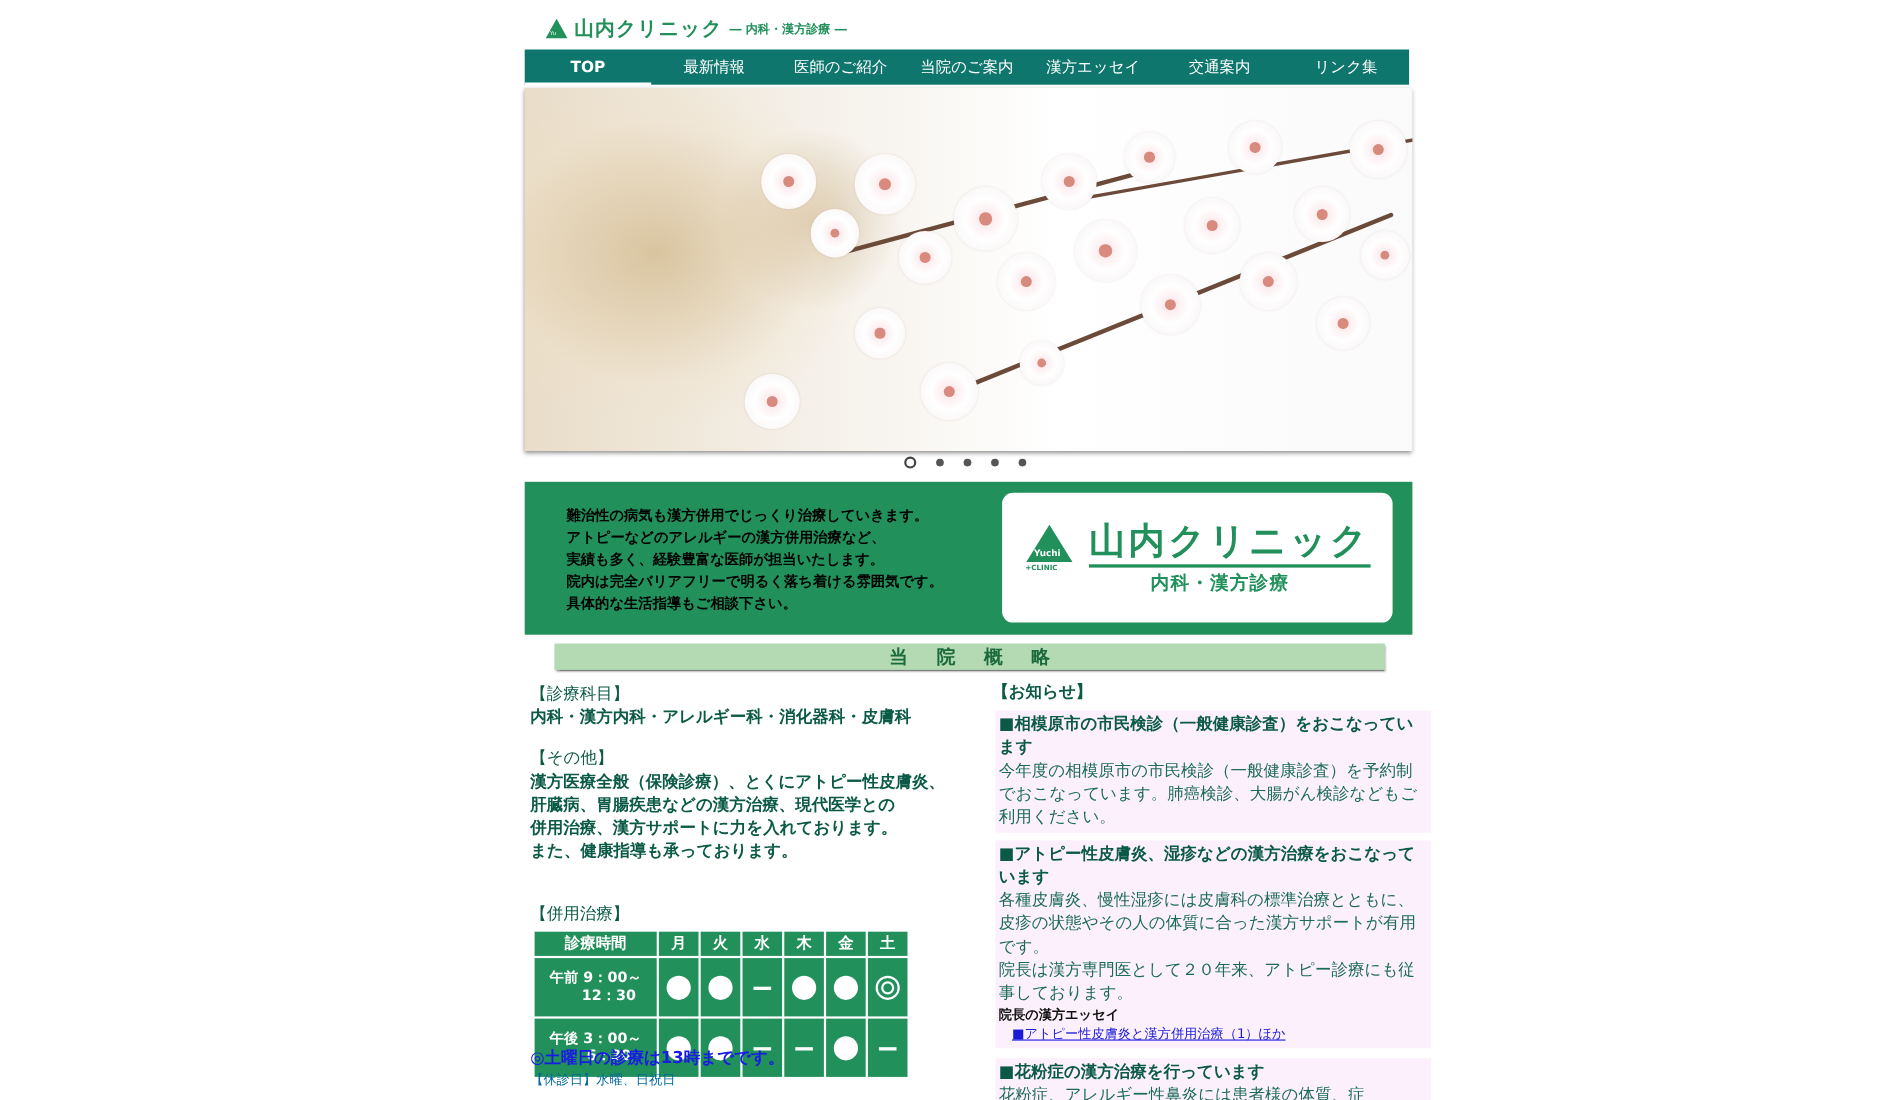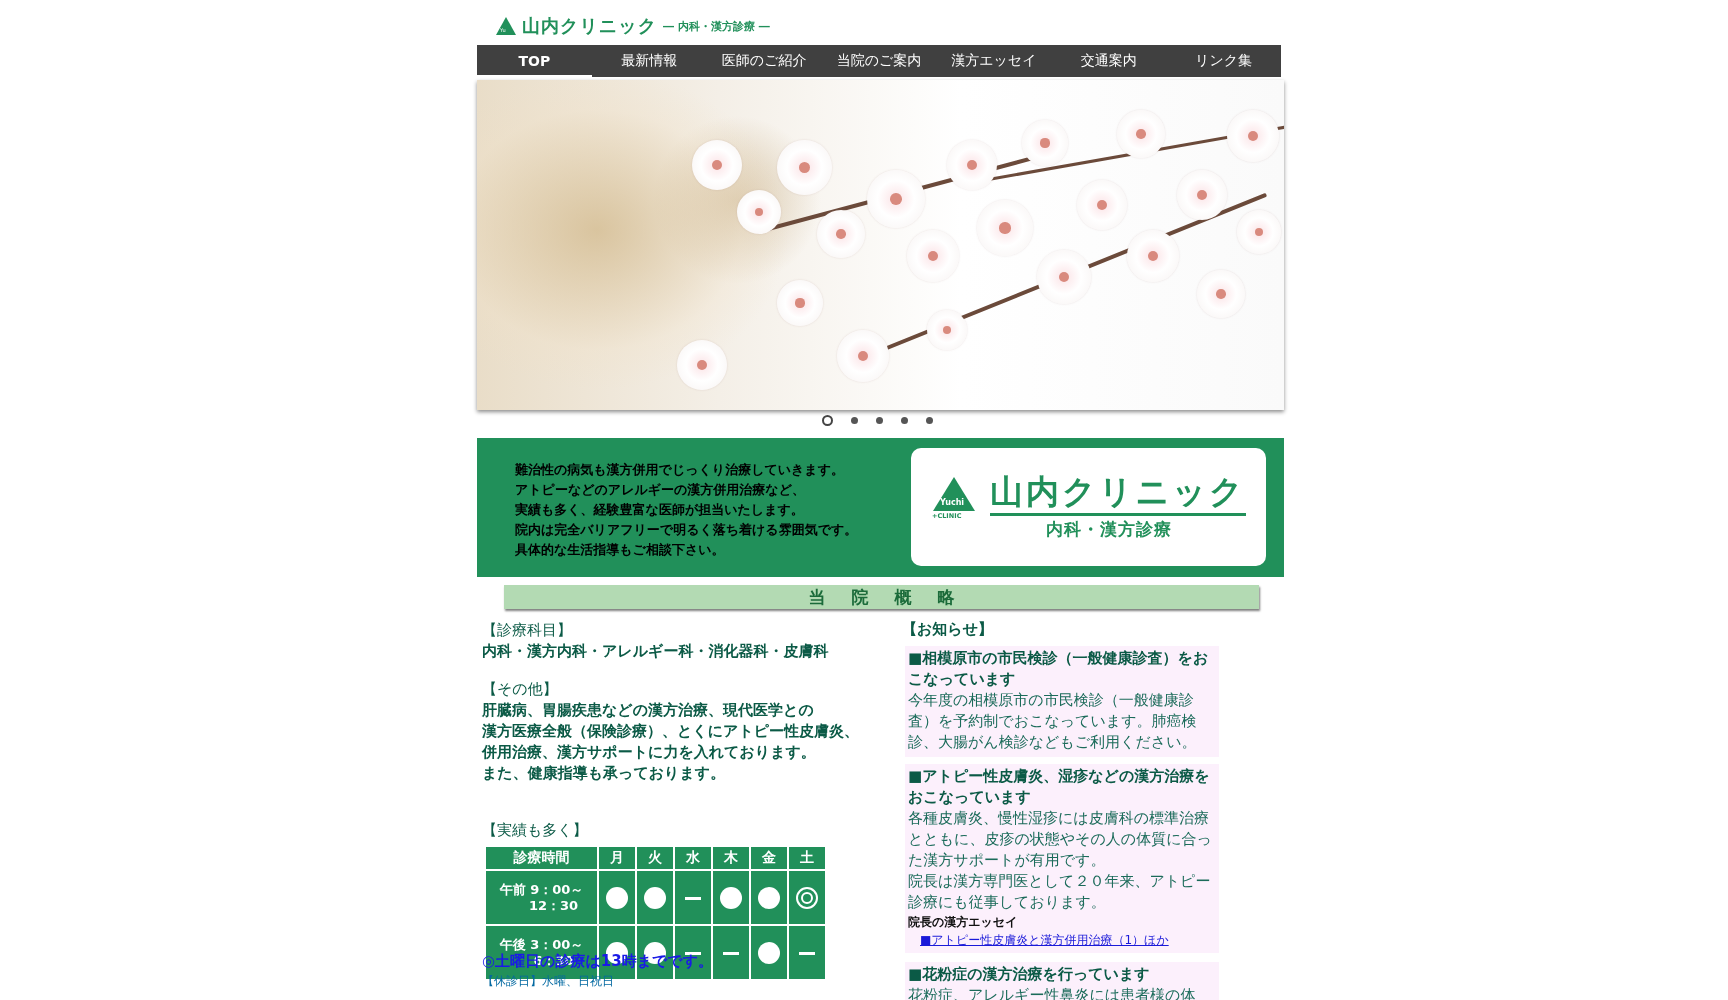--- a/index.html
+++ b/index.html
@@ -6,21 +6,21 @@
   html, body { width: 1728px; height: 1000px; overflow: hidden; background: #ffffff; font-family: "DejaVu Sans", "Liberation Sans", sans-serif; }
   .page { position: absolute; left: 0; top: 0; width: 1728px; height: 1000px; }
 
   
   .header-logo { position: absolute; left: 496px; top: 14px; height: 24px; display: flex; align-items: center; gap: 6px; }
   .header-logo .tri { width: 20px; height: 18px; }
   .header-logo .name { color: #21905a; font-weight: bold; font-size: 18px; letter-spacing: 1px; }
   .header-logo .sub { color: #21905a; font-size: 11px; font-weight: bold; margin-left: 0; }
 
   
-  .nav { position: absolute; left: 477px; top: 45px; width: 804px; height: 32px; background: #404040; display: flex; }
+  .nav { position: absolute; left: 477px; top: 45px; width: 804px; height: 32px; background: #0f766e; display: flex; }
   .nav-item { flex: 1; display: flex; align-items: center; justify-content: center; color: #ffffff; font-size: 14px; cursor: pointer; position: relative; }
   .nav-item.active { font-weight: bold; }
   .nav-item.active::after { content: ""; position: absolute; left: 0; right: 0; bottom: -1px; height: 3px; background: #ffffff; }
 
   
   .slideshow { position: absolute; left: 477px; top: 80px; width: 807px; height: 330px; box-shadow: 0 2px 4px rgba(0,0,0,0.45); overflow: hidden;
     background:
       radial-gradient(ellipse 240px 200px at 120px 150px, rgba(210,185,140,0.75), rgba(240,225,200,0.3) 60%, transparent 80%),
       radial-gradient(ellipse 120px 120px at 260px 120px, rgba(190,160,110,0.5), transparent 70%),
       linear-gradient(90deg, #e9ddc8 0%, #f4efe7 30%, #ffffff 60%, #fafafa 100%);
@@ -59,21 +59,21 @@
   .hours td.time { font-size: 13px; font-weight: bold; line-height: 16px; }
   .sym-open { display: inline-block; width: 22px; height: 22px; border-radius: 50%; background: #ffffff; vertical-align: middle; }
   .sym-closed { display: inline-block; width: 16px; height: 3px; background: #ffffff; vertical-align: middle; }
   .sym-half { display: inline-block; width: 22px; height: 22px; border-radius: 50%; border: 2px solid #ffffff; position: relative; vertical-align: middle; }
   .sym-half::after { content: ""; position: absolute; left: 3px; top: 3px; width: 12px; height: 12px; border-radius: 50%; border: 2px solid #ffffff; box-sizing: border-box; }
   .note-blue { position: absolute; left: 482px; top: 952px; color: #1a1ae6; font-size: 15px; font-weight: bold; }
   .note-red { position: absolute; left: 482px; top: 973px; color: #0369a1; font-size: 12px; font-weight: normal; }
 
   
   .right-heading { position: absolute; left: 902px; top: 620px; color: #0b5a46; font-size: 15px; font-weight: bold; }
-  .news { position: absolute; left: 905px; width: 314px; background: #fcf0fc; padding: 2px 4px 4px 3px; color: #0b5a46; font-size: 15px; line-height: 21px; }
+  .news { position: absolute; left: 905px; width: 396px; background: #fcf0fc; padding: 2px 4px 4px 3px; color: #0b5a46; font-size: 15px; line-height: 21px; }
   .news .title { font-weight: bold; }
   .news .body { color: #1b6b5a; }
   .news .essay-label { color: #111; font-size: 12px; font-weight: bold; line-height: 18px; }
   .news .essay-link { color: #1a1ad9; font-size: 12px; text-decoration: underline; margin-left: 12px; line-height: 18px; cursor: pointer; }
 </style>
 </head>
 <body>
 
 <div class="page">
 
@@ -151,26 +151,26 @@
 
   <div class="section-bar">
     <span>当院概略</span>
   </div>
 
   <div class="left">
     <div class="heading">【診療科目】</div>
     <div class="body">内科・漢方内科・アレルギー科・消化器科・皮膚科</div>
     <div class="gap"></div>
     <div class="heading">【その他】</div>
+    <div class="body">漢方医療全般（保険診療）、とくにアトピー性皮膚炎、</div>
     <div class="body">肝臓病、胃腸疾患などの漢方治療、現代医学との</div>
-    <div class="body">漢方医療全般（保険診療）、とくにアトピー性皮膚炎、</div>
     <div class="body">併用治療、漢方サポートに力を入れております。</div>
     <div class="body">また、健康指導も承っております。</div>
     <div class="gap" style="height:36px"></div>
-    <div class="heading">【実績も多く】</div>
+    <div class="heading">【併用治療】</div>
   </div>
 
   <table class="hours">
     <tbody>
         <tr>
       <th class="first">診療時間</th>
       <th class="day">月</th>
       <th class="day">火</th>
       <th class="day">水</th>
       <th class="day">木</th>

